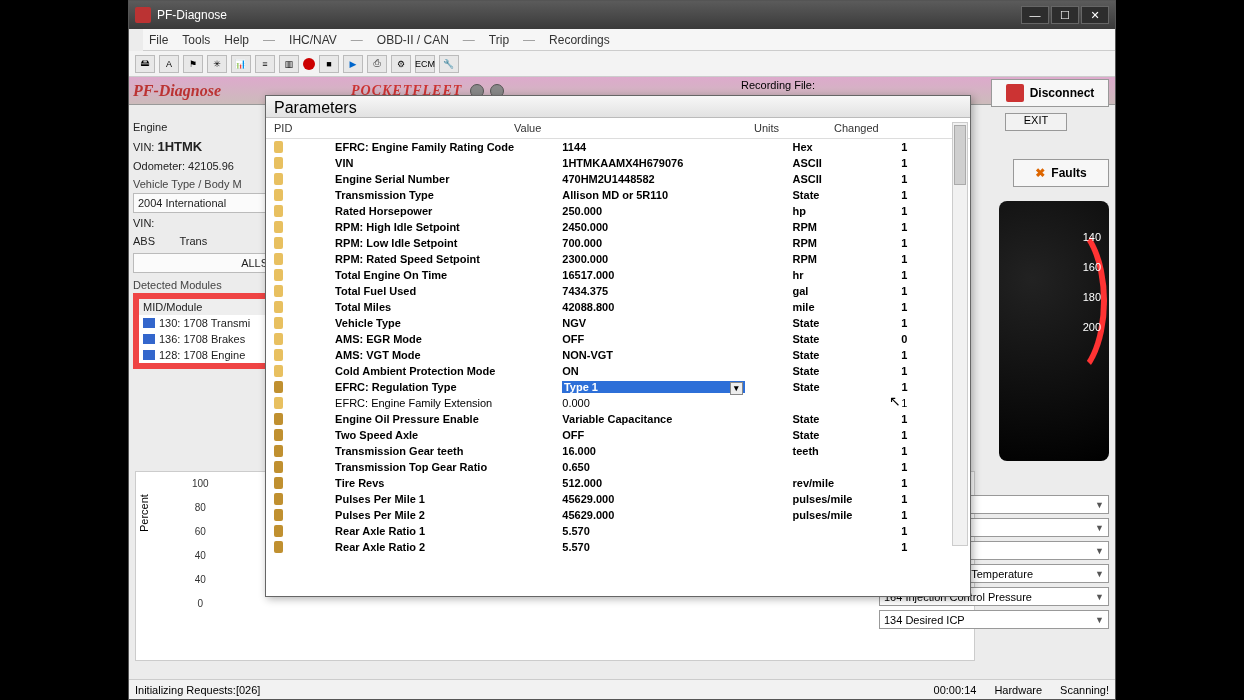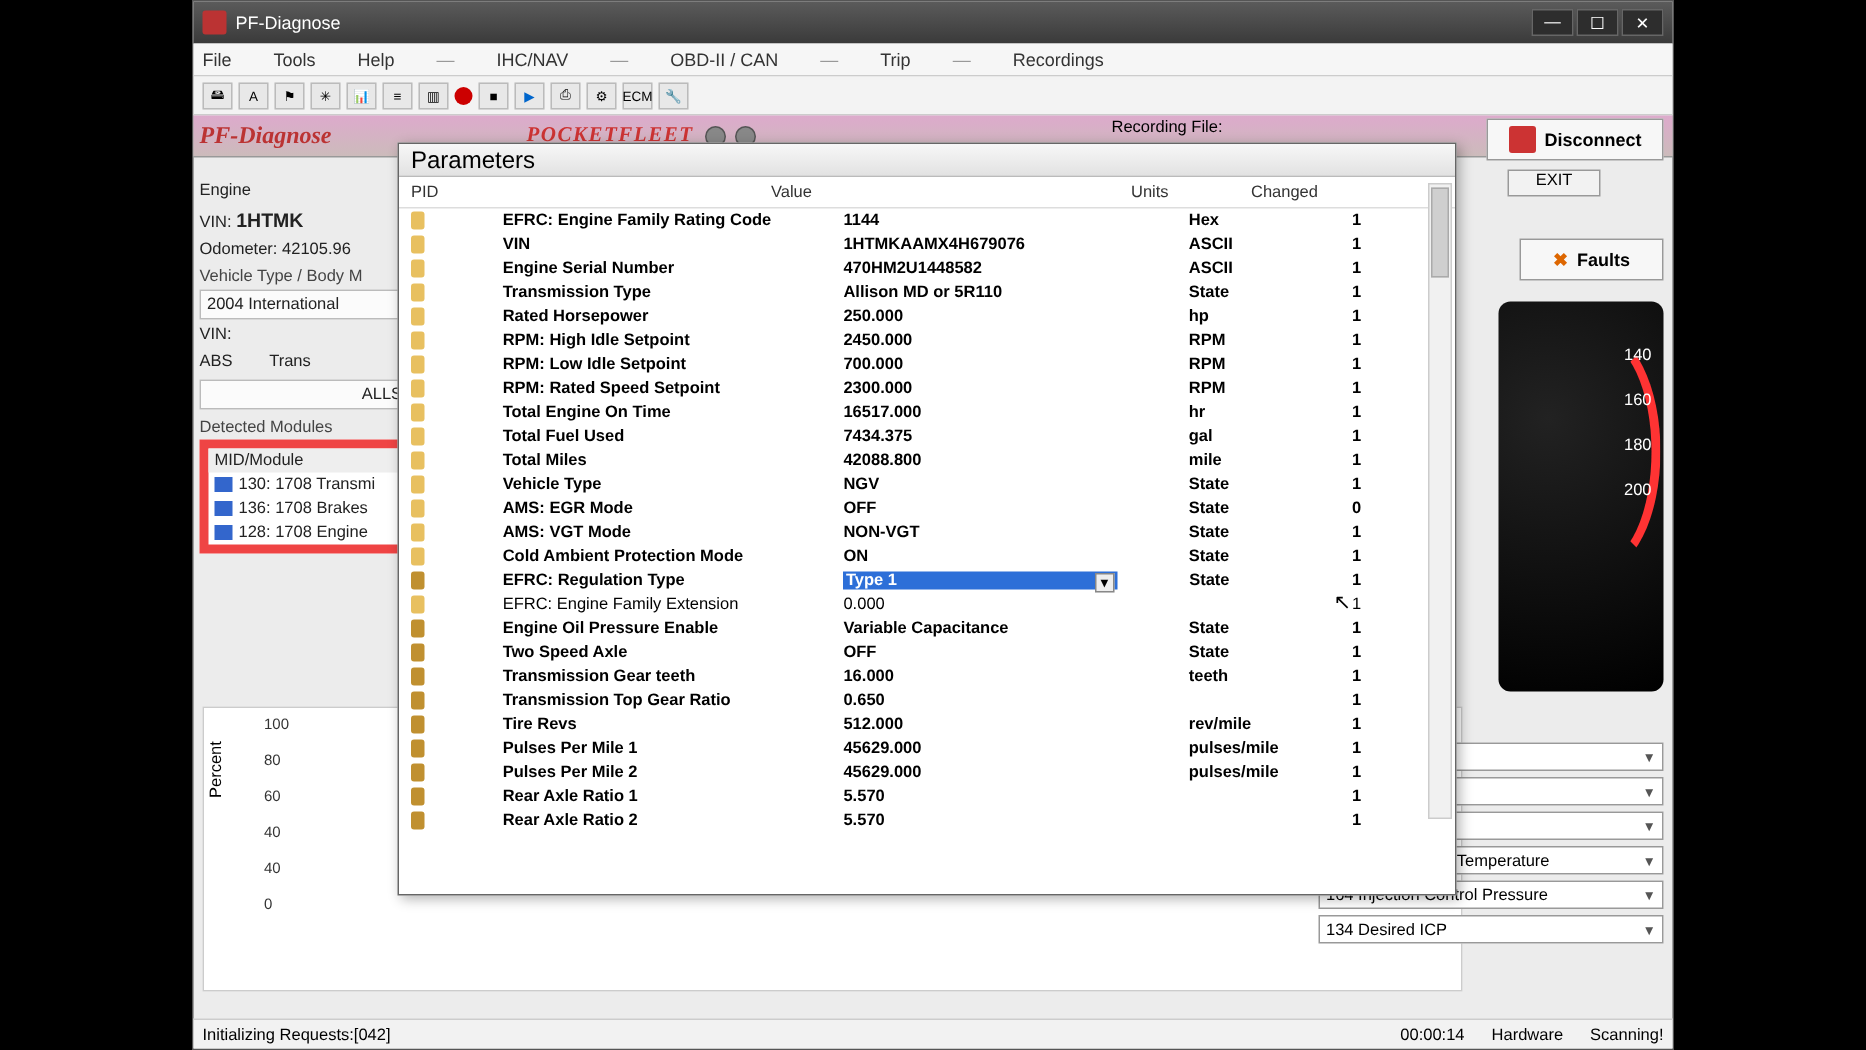--- a/index.html
+++ b/index.html
@@ -3,21 +3,21 @@
 <meta charset="utf-8">
 <style>
 * { box-sizing: border-box; margin: 0; padding: 0; font-family: "Segoe UI", Tahoma, sans-serif; }
 html, body { width: 1244px; height: 700px; background: #000; overflow: hidden; }
 .window { position: absolute; left: 128px; top: 0; width: 988px; height: 700px; background: #ececec; border: 1px solid #555; }
 .titlebar { height: 28px; background: linear-gradient(#5b5b5b,#3a3a3a); display:flex; align-items:center; padding:0 6px; color:#fff;}
 .titlebar .ticon { width:16px;height:16px;background:#b33;border-radius:2px;margin-right:6px;}
 .titlebar .ttitle { flex:1; font-size:12px;}
 .winbtns { display:flex; gap:2px;}
 .winbtns div { width:28px;height:18px;background:#2d2d2d;border:1px solid #666;color:#fff;display:flex;align-items:center;justify-content:center;font-size:11px;cursor:pointer;}
-.menubar { height:22px; background:#f6f6f6; border-bottom:1px solid #ccc; display:flex; align-items:center; padding:0 6px; font-size:12px; gap:28px; color:#333;}
+.menubar { height:22px; background:#f6f6f6; border-bottom:1px solid #ccc; display:flex; align-items:center; padding:0 6px; font-size:12px; gap:14px; color:#333;margin-left:14px;}
 .menubar .sep { color:#999;}
 .toolbar { height:26px; background:#f3f3f3; border-bottom:1px solid #ccc; display:flex; align-items:center; padding:0 6px; gap:4px;}
 .toolbar .ti { width:20px;height:18px;border:1px solid #bbb;background:#e8e8e8;font-size:9px;display:flex;align-items:center;justify-content:center;}
 .toolbar .rec { background:#c00;border-radius:50%;width:12px;height:12px;border:none;}
 .toolbar .play { color:#06c;}
 .banner { position:relative; height:28px; background:linear-gradient(#dac, #cbb); border-bottom:1px solid #999; display:flex;align-items:center;}
 .banner .logo1 { font: italic bold 16px Georgia; color:#b33; margin-left:4px;}
 .banner .logo2 { font: italic bold 14px Georgia; color:#c33; margin-left:130px; letter-spacing:1px;}
 .banner .dots { margin-left:8px; display:flex; gap:6px;}
 .banner .dots span { width:14px;height:14px;border-radius:50%;background:#888;border:1px solid #555;display:inline-block;}
@@ -35,21 +35,21 @@
 .leftpanel .modlist { border:6px solid #ef4444; background:#ffffff; margin-top:2px;}
 .leftpanel .modlist .mh { background:#eee; padding:2px 4px;}
 .leftpanel .modlist .mi { padding:2px 4px; display:flex;align-items:center;gap:4px;}
 .leftpanel .modlist .mic{width:12px;height:10px;background:#36c;}
 .gauge { position:absolute; right:6px; top:200px; width:110px; height:260px; background:radial-gradient(circle at 30% 30%, #222, #000); border-radius:8px; color:#fff; font-size:11px; overflow:hidden;}
 .gauge .num { position:absolute; right:8px;}
 .gauge .n1{top:30px;} .gauge .n2{top:60px;} .gauge .n3{top:90px;} .gauge .n4{top:120px;}
 .gauge .arc { position:absolute; right:2px; top:20px; width:80px;height:160px;border:6px solid transparent;border-right-color:#f33;border-radius:50%;}
 .chartarea { position:absolute; left:6px; top:470px; width:840px; height:190px; background:#fff; border:1px solid #ccc;}
 .chartarea .ylabel{ position:absolute; left:2px; top:60px; transform:rotate(-90deg); transform-origin:left top; font-size:11px;}
-.chartarea .ticks { position:absolute; left:40px; top:6px; font-size:10px; color:#333;}
+.chartarea .ticks { position:absolute; left:56px; top:6px; font-size:10px; color:#333;text-align:center;}
 .chartarea .ticks div { height:24px;}
 .chartarea .pidl { position:absolute; right:6px; top:100px; font-size:10px;}
 .dropdowns { position:absolute; right:6px; top:494px; width:230px; font-size:11px;}
 .dropdowns .dd { height:19px; border:1px solid #999; background:#fff; margin-bottom:4px; display:flex;align-items:center;justify-content:space-between;padding:0 4px;cursor:pointer;}
 .dropdowns .dd .ar{font-size:9px;color:#555;}
 .statusbar { position:absolute; left:0; bottom:0; width:100%; height:20px; background:#f2f2f2;border-top:1px solid #ccc; display:flex;align-items:center;font-size:11px;padding:0 6px;gap:18px;}
 .statusbar .sp{flex:1;}
 
 .modal { position:absolute; left:136px; top:94px; width:706px; height:502px; background:#fff; border:1px solid #666; box-shadow:2px 2px 8px rgba(0,0,0,.3);}
 .modal .mtitle { height:22px; background:linear-gradient(#f7f7f7,#e2e2e2); border-bottom:1px solid #bbb; font-size:16px; padding:3px 8px;}
@@ -208,21 +208,21 @@
         <span>164 Injection Control Pressure</span>
         <span class="ar">▼</span>
       </div>
     <div class="dd">
         <span>134 Desired ICP</span>
         <span class="ar">▼</span>
       </div>
   </div>
 
   <div class="statusbar">
-    <span>Initializing Requests:[042]</span>
+    <span>Initializing Requests:[026]</span>
     <span class="sp"></span>
     <span>00:00:14</span>
     <span>Hardware</span>
     <span>Scanning!</span>
   </div>
 
   <div class="modal">
     <div class="mtitle">Parameters</div>
     <div class="mhdr">
       <div class="c1">PID</div>

